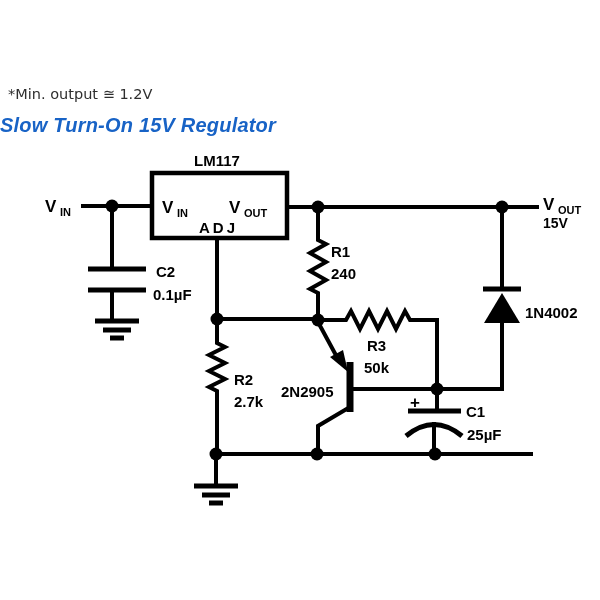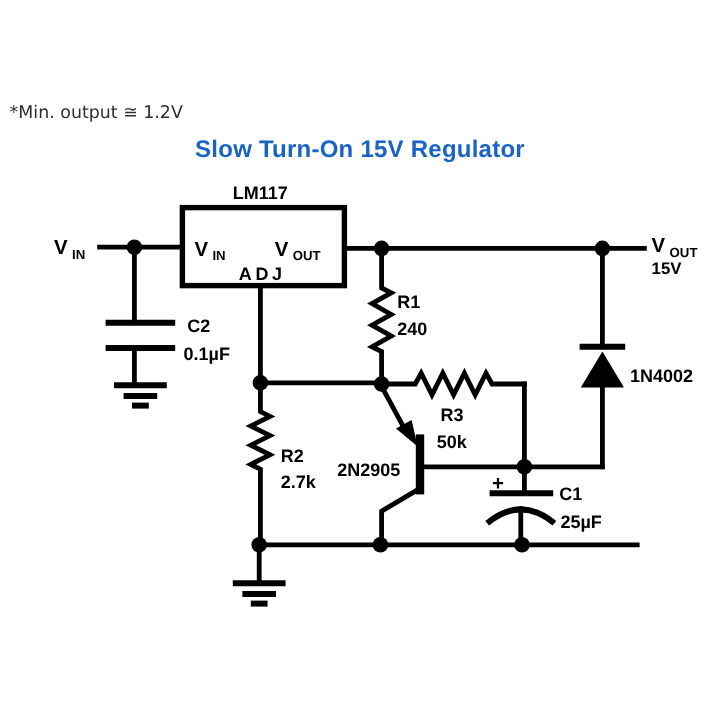--- a/index.html
+++ b/index.html
@@ -1,21 +1,21 @@
 <!DOCTYPE html>
 <html><head>
 <meta charset="utf-8">
 <style>
   html,body{margin:0;padding:0;background:#fff;}
   .page{position:relative;width:600px;height:600px;background:#ffffff;overflow:hidden;
         font-family:"Liberation Sans",sans-serif;}
   .note{position:absolute;left:8px;top:86px;font-size:14.5px;color:#2e2e2e;
         font-family:"DejaVu Sans",sans-serif;text-align:right;}
-  .title{position:absolute;left:0;top:114px;width:600px;text-align:center;
-         font-size:20px;font-weight:bold;color:#1863c6;letter-spacing:0.2px;}
+  .title{position:absolute;left:0;top:114px;width:600px;text-align:left;
+         font-size:20px;font-weight:bold;color:#1863c6;letter-spacing:0.2px;font-style:italic;}
   svg{position:absolute;left:0;top:0;}
   .wire{stroke:#000;stroke-width:4;fill:none;stroke-linecap:square;}
   .thick{stroke:#000;stroke-width:5;fill:none;stroke-linecap:butt;}
   .bar{stroke:#000;stroke-width:7;fill:none;stroke-linecap:butt;}
   .fill{fill:#000;stroke:none;}
   .lbl{font-family:"Liberation Sans",sans-serif;font-weight:bold;font-size:15px;fill:#000;}
   .lbl-big{font-family:"Liberation Sans",sans-serif;font-weight:bold;font-size:17px;fill:#000;}
   .lbl-sub{font-family:"Liberation Sans",sans-serif;font-weight:bold;font-size:11px;fill:#000;}
   .lbl-adj{letter-spacing:3px;}
   .lbl-sm{font-size:14px;}

